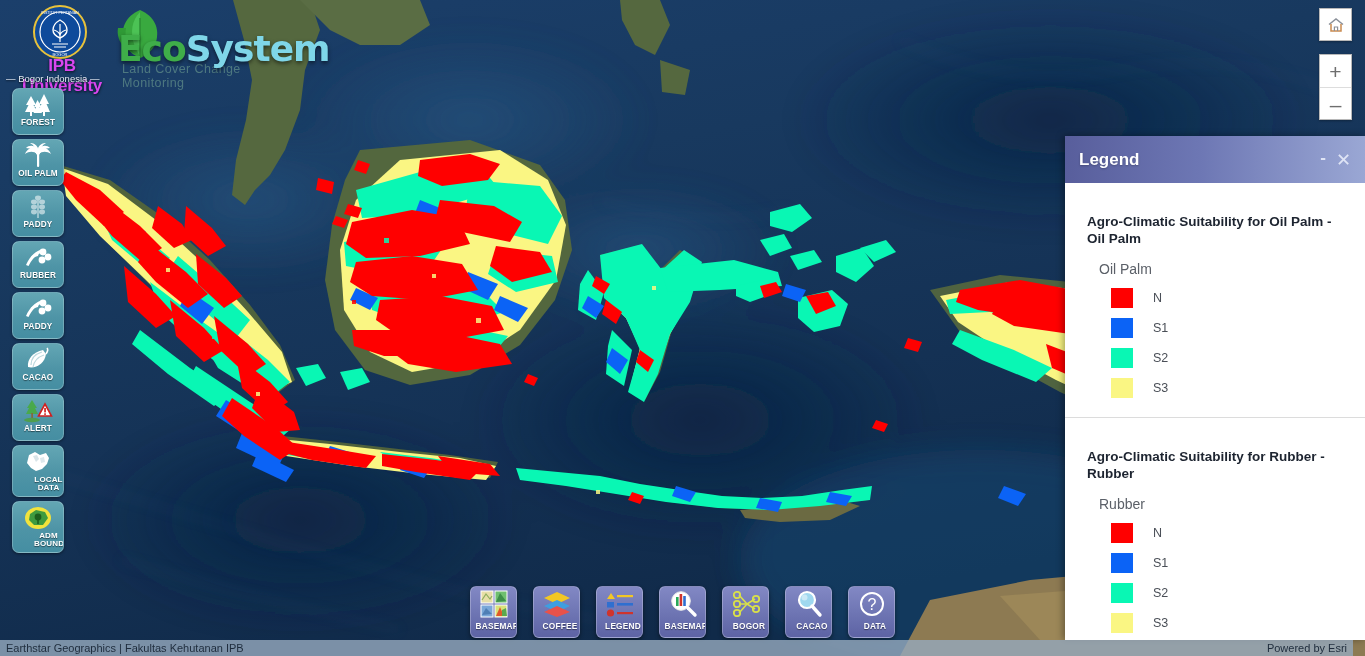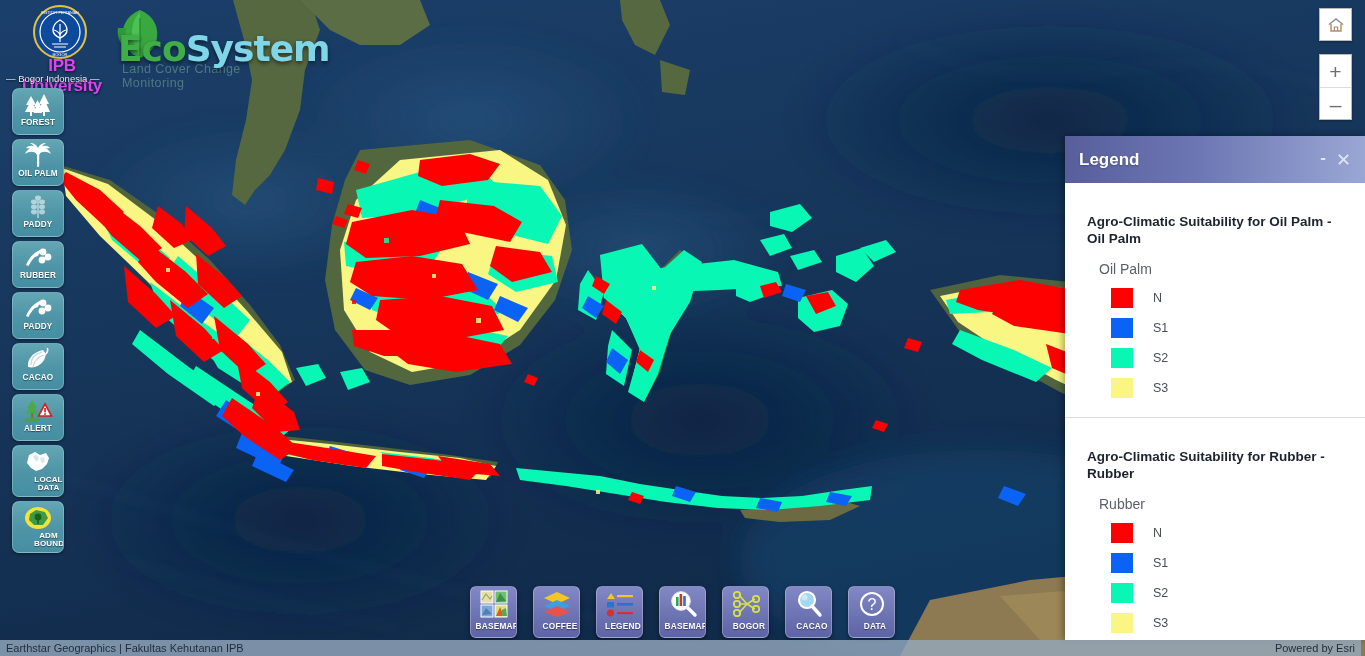--- a/index.html
+++ b/index.html
@@ -93,21 +93,21 @@
             background:linear-gradient(180deg,#8288c4 0%,#6f76b4 50%,#5d63a4 100%);
             border:1px solid rgba(255,255,255,.25);
             box-shadow:0 2px 4px rgba(0,0,0,.45);
             display:flex; flex-direction:column; align-items:center;
             justify-content:flex-start; cursor:pointer; overflow:hidden; }
   .tb-btn .ico { height:34px; display:flex; align-items:center; justify-content:center; }
   .tb-lbl { color:#fff; font-size:8.3px; font-weight:bold; letter-spacing:.2px;
             text-shadow:0 1px 1px rgba(0,0,0,.45);padding-left:7px; }
 
   
-  #footer { position:absolute; left:0; right:4px; bottom:0; height:16px; z-index:40;
+  #footer { position:absolute; left:0; right:12px; bottom:0; height:16px; z-index:40;
             background:rgba(150,170,190,.80); display:flex; align-items:center;
             justify-content:space-between; padding:0 6px;
             font-size:11px; color:#1e2c3c; }
   #footer span { white-space:nowrap; }
 </style>
 </head>
 <body>
 
 <div id="app">
 

